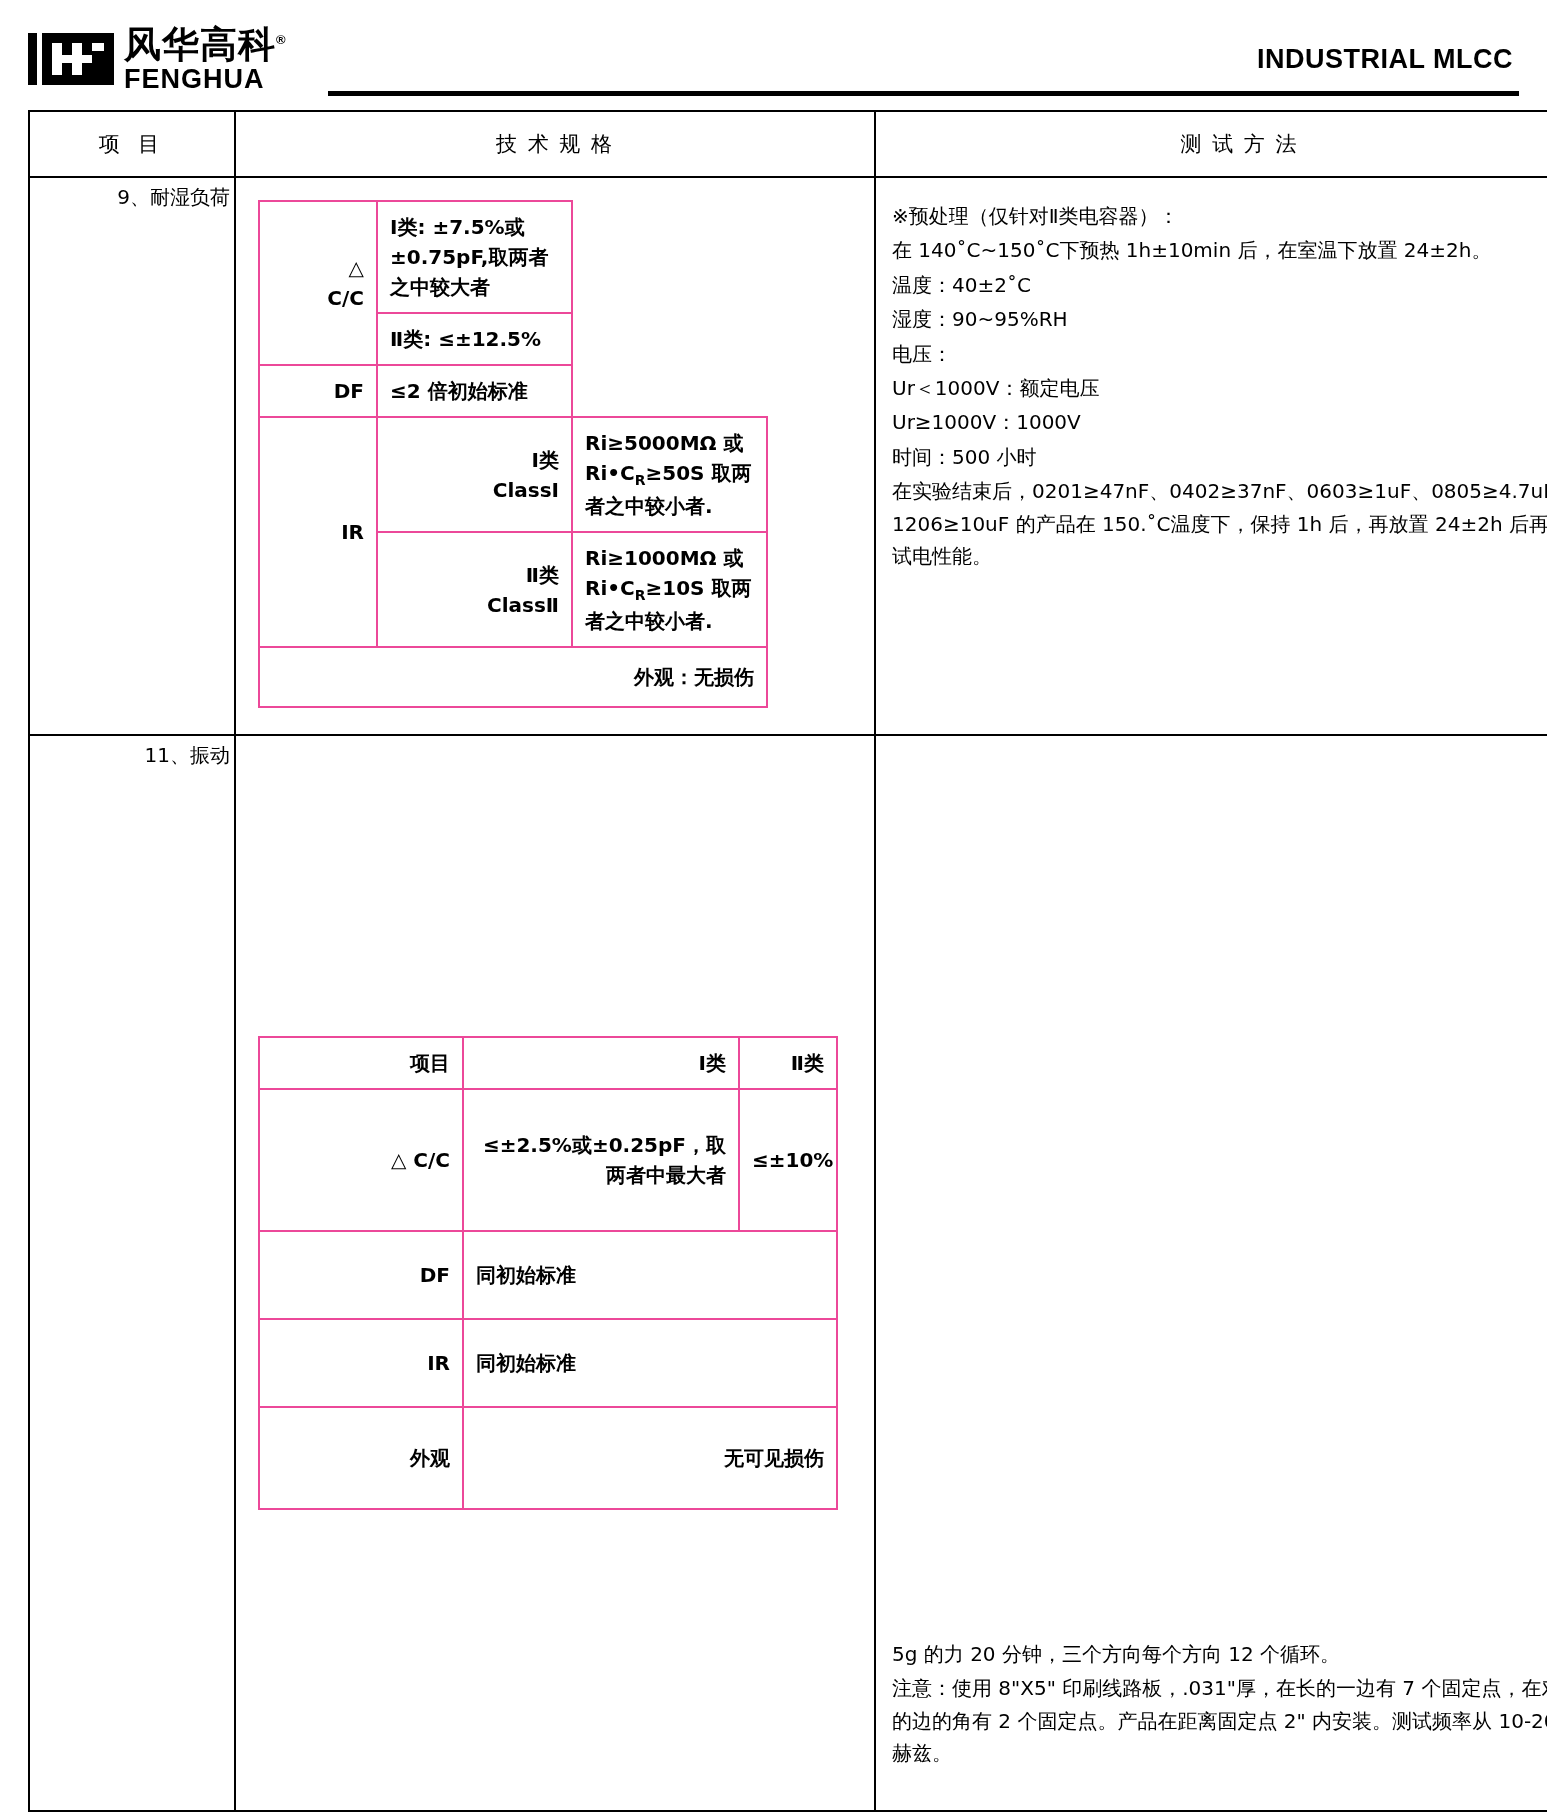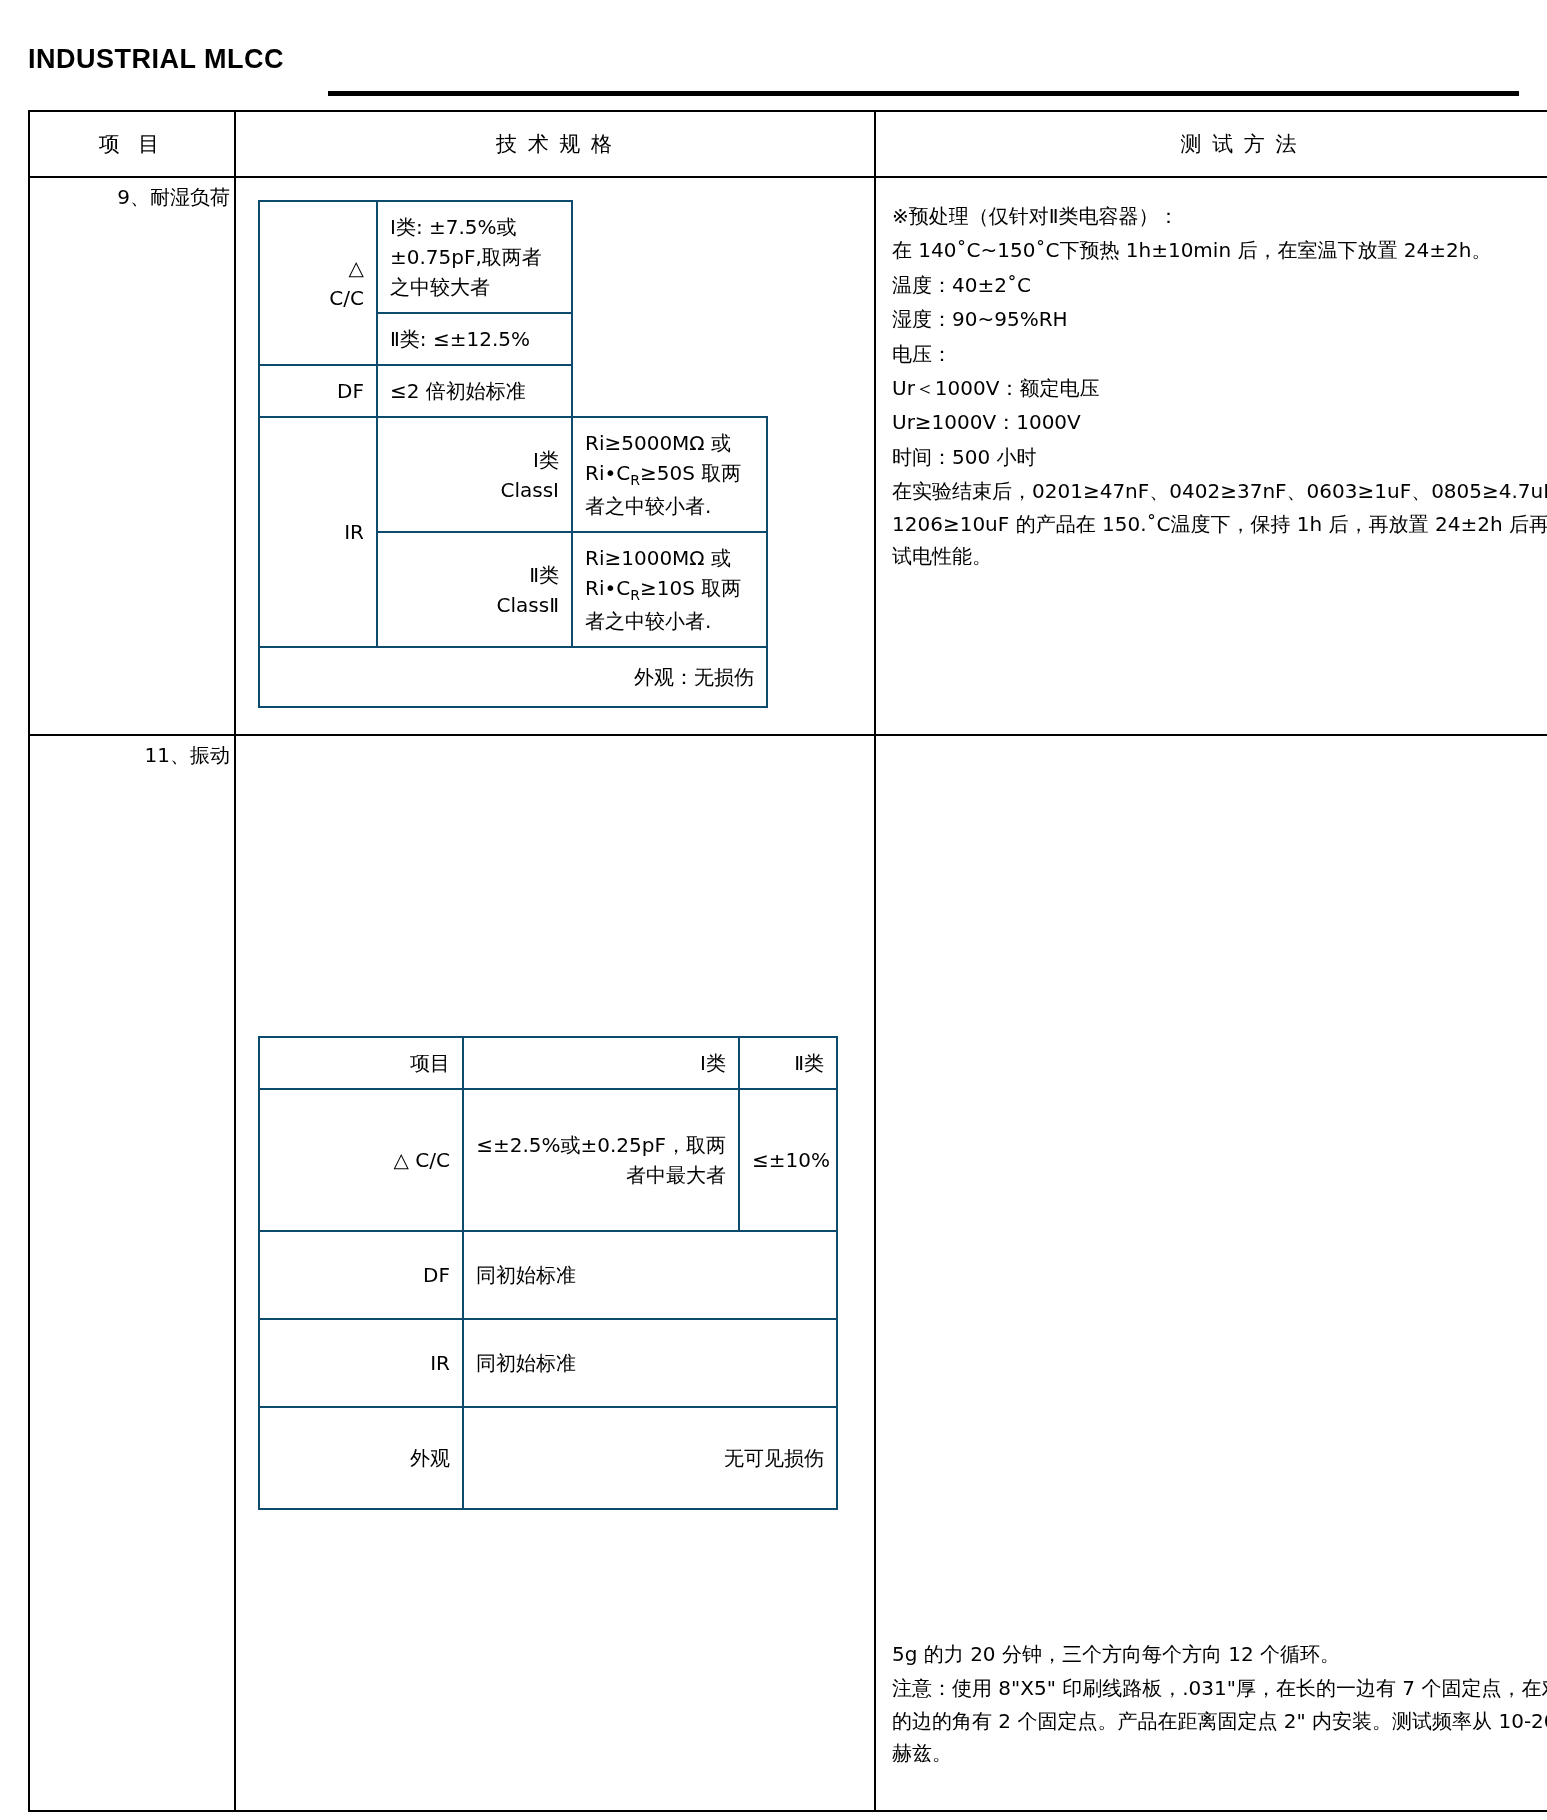--- a/index.html
+++ b/index.html
@@ -126,24 +126,25 @@
   .cell-method p { margin: 0 0 2px 0; }
 
   
   table.inner {
     border-collapse: collapse;
     table-layout: fixed;
     font-family: "DejaVu Sans", sans-serif;
     font-size: 20px;
   }
   table.inner td {
-    border: 2px solid #0c4a6e;
+    border: 2px solid #ec4899;
     padding: 10px 12px;
     vertical-align: middle;
     line-height: 1.5;
+    font-weight: bold;
   }
   .inner9 { width: 510px; margin-left: 4px; }
   .center { text-align: center; }
   .mid { vertical-align: middle; text-align: right; }
 
   .sub { font-size: 14px; vertical-align: sub; }
 
   .inner11 { width: 500px; margin-left: 4px; }
 
   .spec-block-11 {
@@ -152,20 +153,36 @@
   }
 
   .note-indent { text-indent: 0; }
 </style>
 </head>
 <body>
 
 <div class="page">
 
   <div class="header">
+    <div class="brand">
+      <span class="logo-mark">
+        <svg width="86" height="56" viewBox="0 0 86 56" xmlns="http://www.w3.org/2000/svg">
+          <rect x="0" y="2" width="9" height="52" fill="#000"></rect>
+          <rect x="14" y="2" width="72" height="52" fill="#000"></rect>
+          <path d="M24 12 L34 12 L34 44 L24 44 Z" fill="#fff"></path>
+          <path d="M44 12 L54 12 L54 44 L44 44 Z" fill="#fff"></path>
+          <path d="M64 12 L76 12 L76 20 L64 20 Z" fill="#fff"></path>
+          <path d="M34 24 L64 24 L64 32 L34 32 Z" fill="#fff"></path>
+        </svg>
+      </span>
+      <span class="logo-text-wrap">
+        <span class="logo-cn"><span>风华高科</span><span class="reg-mark">®</span></span>
+        <span class="logo-en">FENGHUA</span>
+      </span>
+    </div>
     <div class="header-title">INDUSTRIAL MLCC</div>
     <div class="header-rule"></div>
   </div>
 
   <table class="main">
     <thead>
       <tr>
         <th class="col-item hdr-cell spaced">项  目</th>
         <th class="col-spec hdr-cell">技 术 规 格</th>
         <th class="col-method hdr-cell">测 试 方 法</th>

